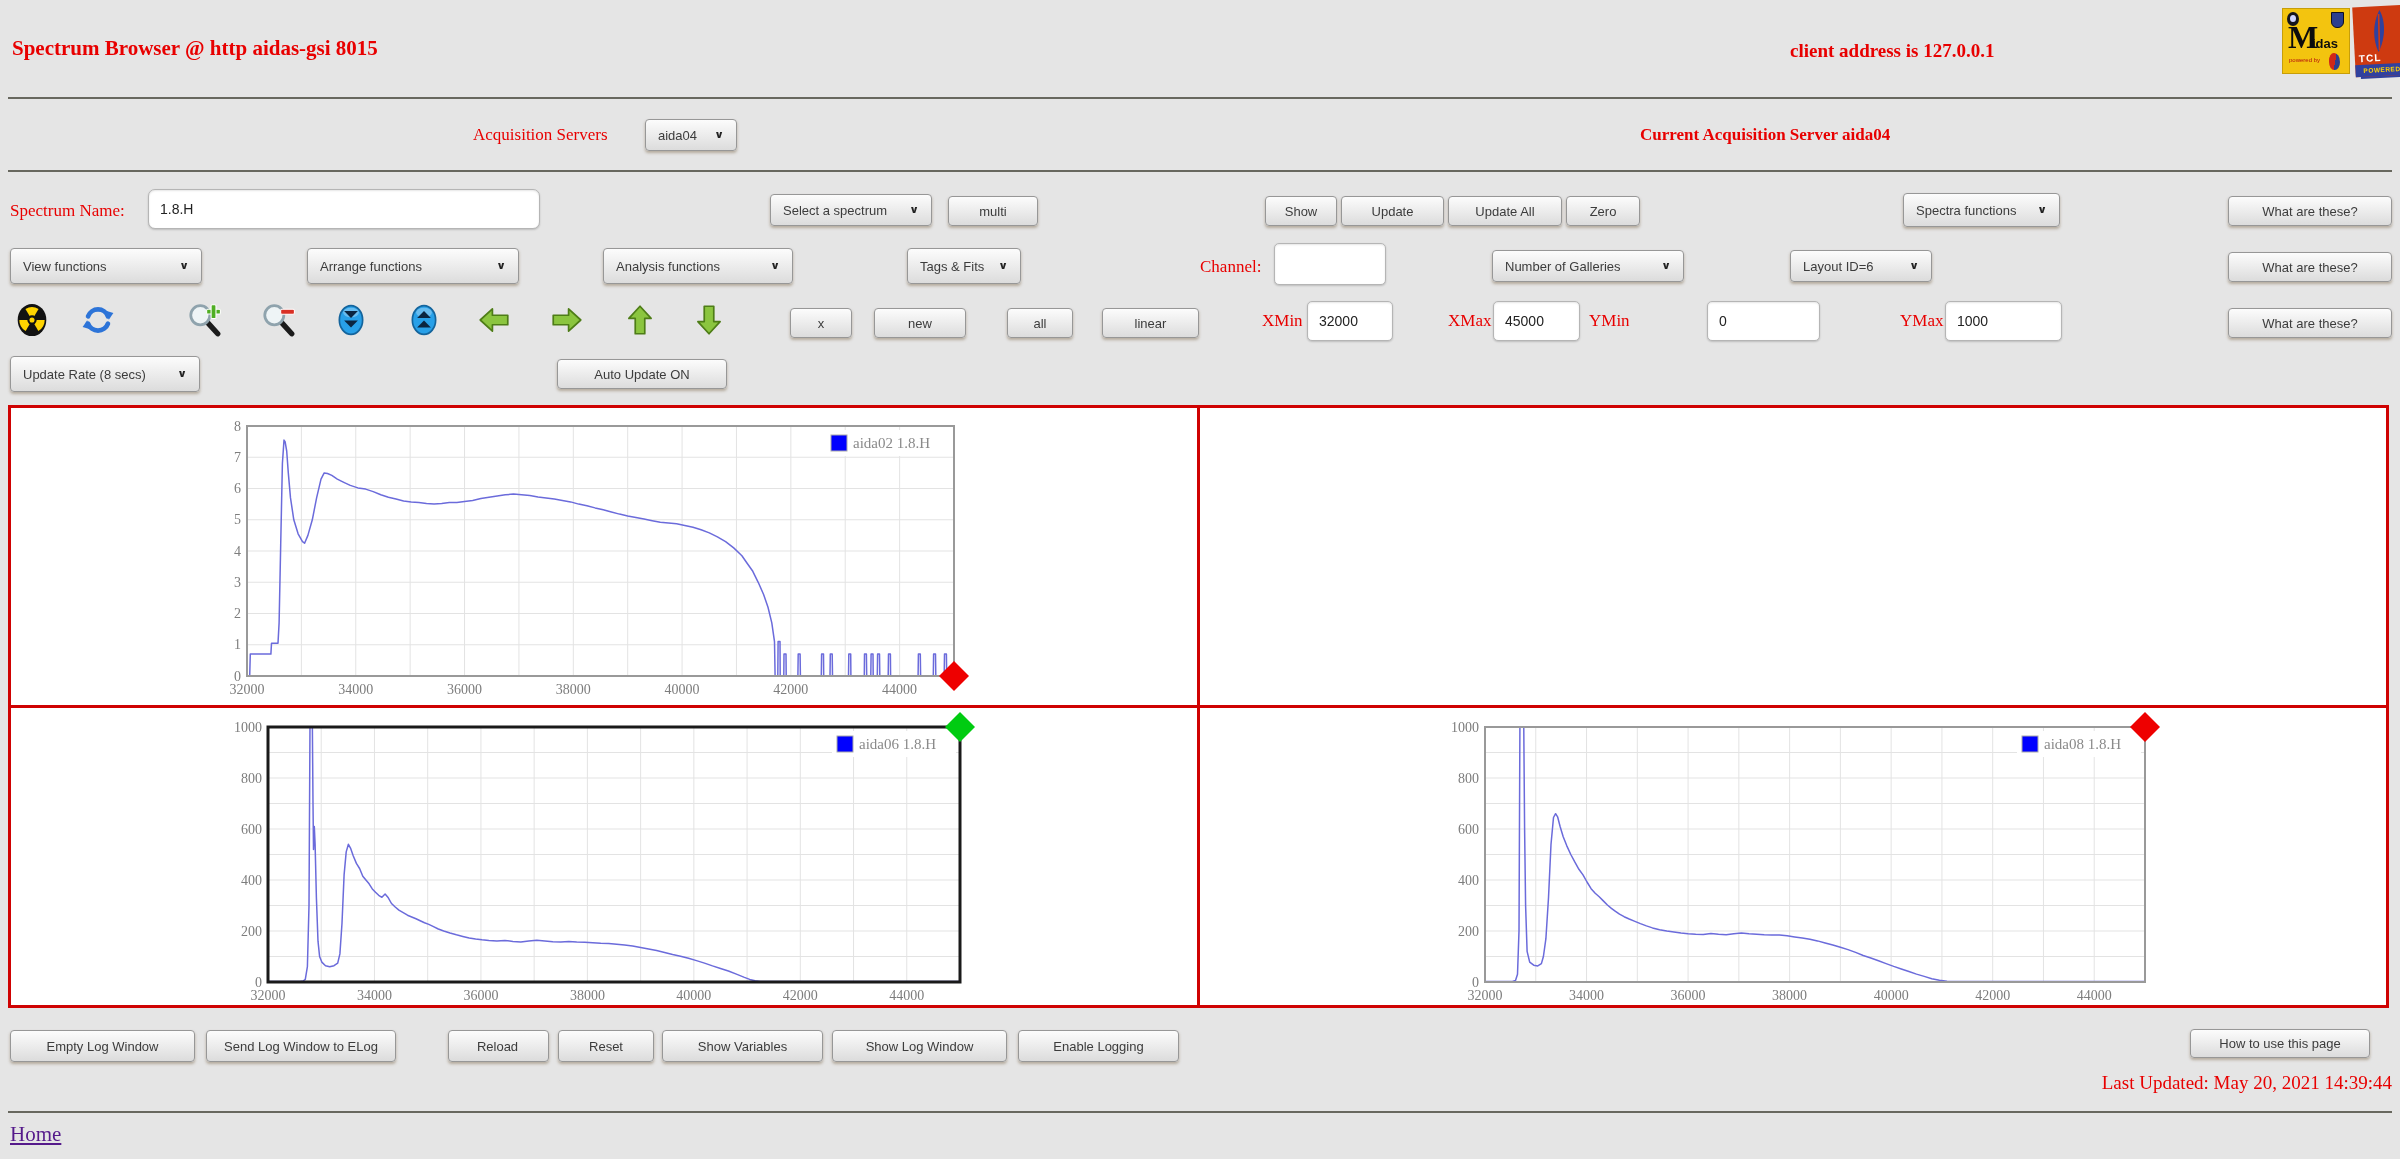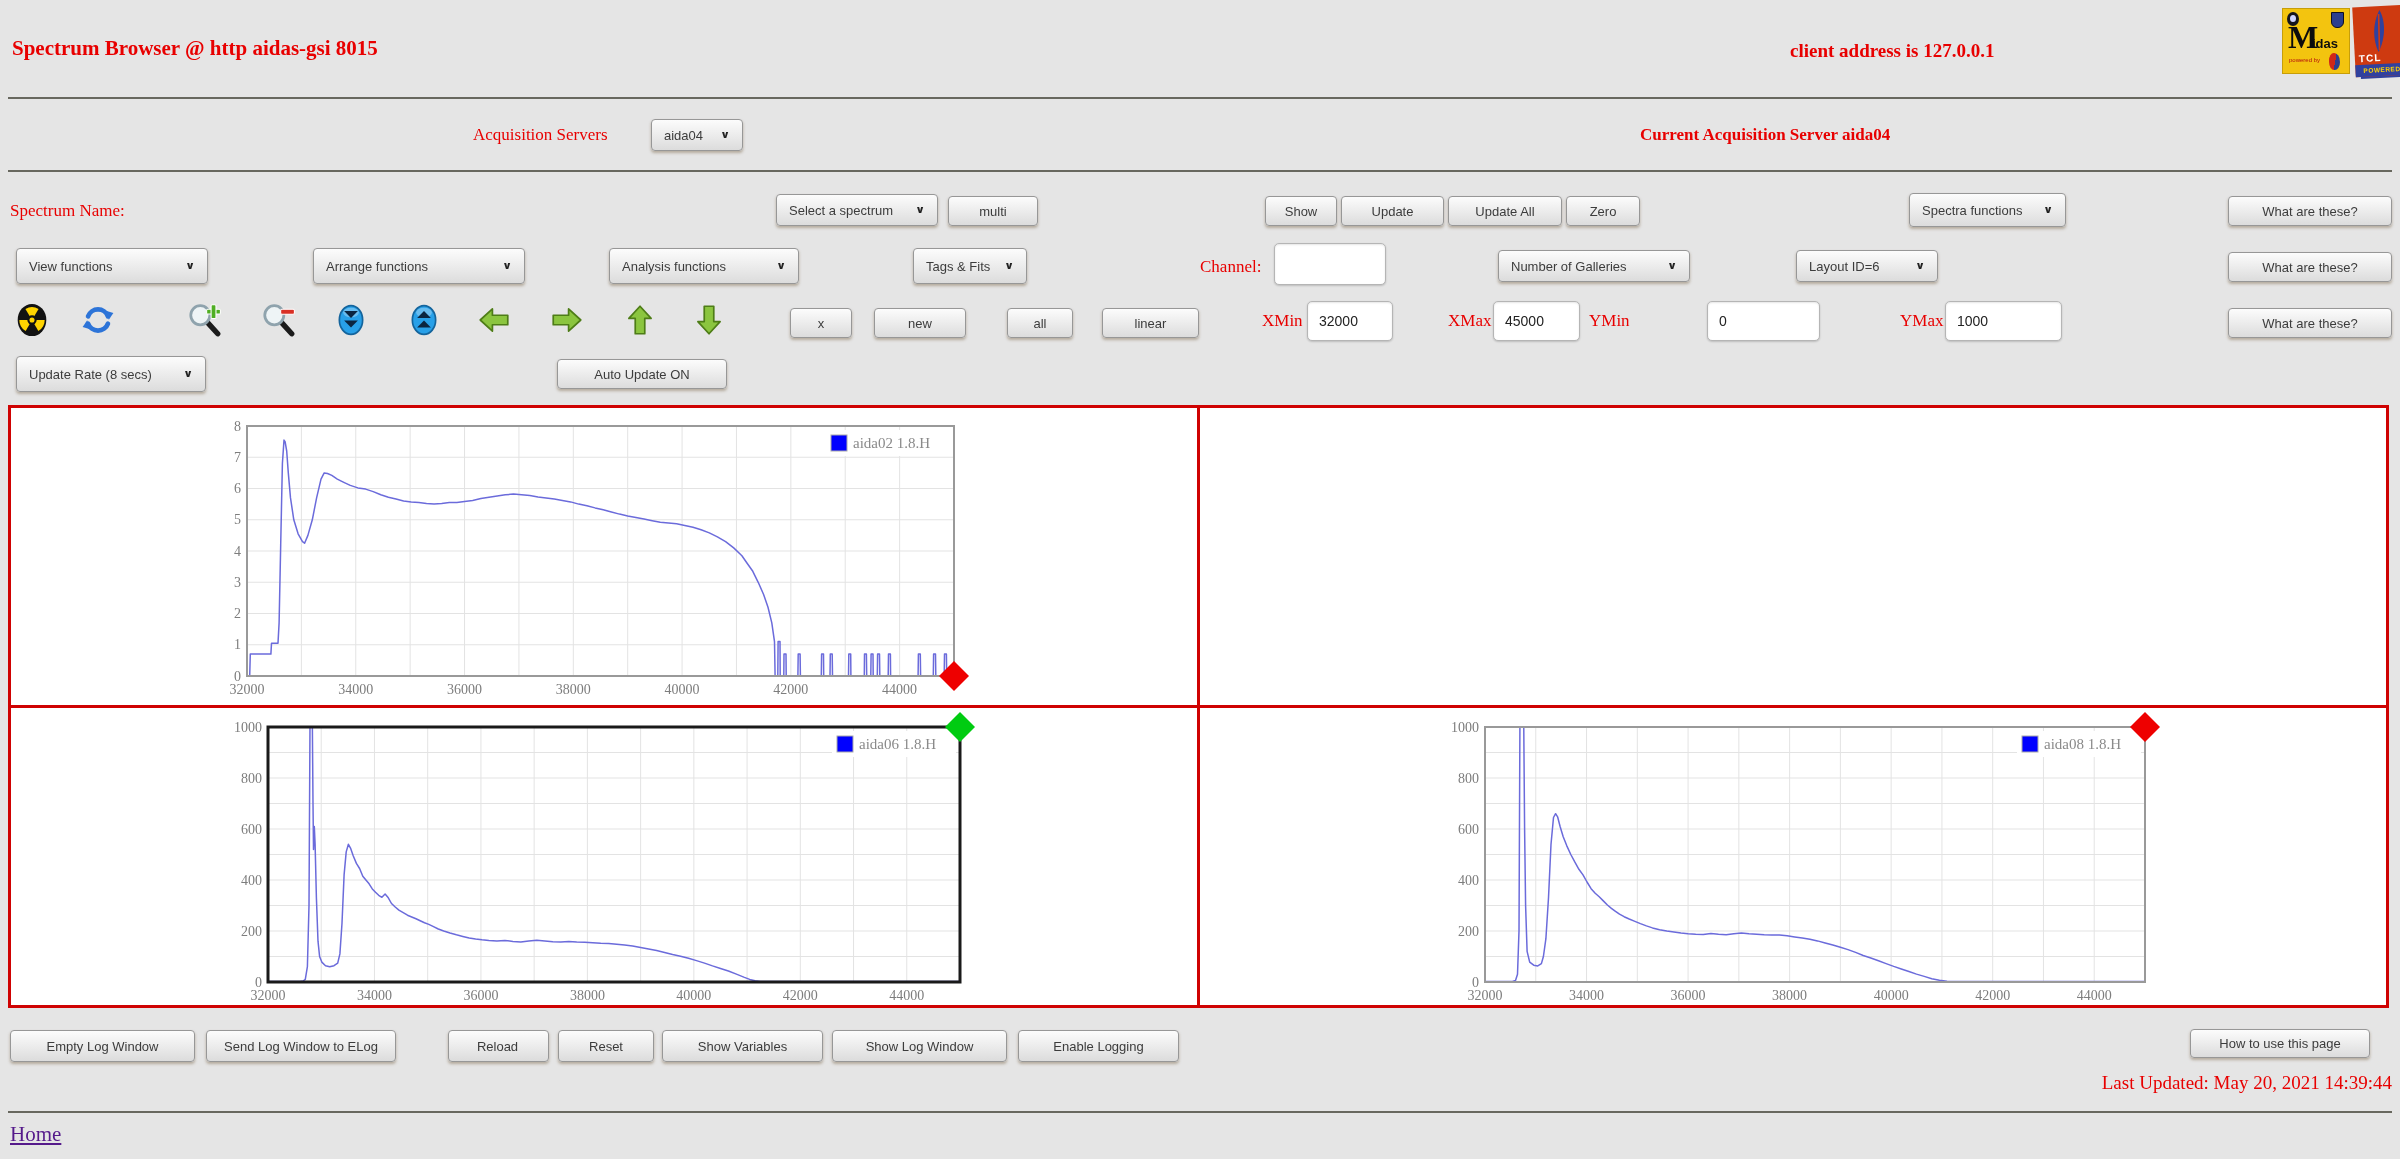--- a/index.html
+++ b/index.html
@@ -8,21 +8,21 @@
   .rule{position:absolute;left:8px;right:8px;height:2px;background:#68685f;}
   
   .rl{position:absolute;font-family:"Liberation Serif","DejaVu Serif",serif;color:#e80000;font-size:17px;white-space:nowrap;}
   .b{font-weight:bold;}
   .t20{font-size:21px;}
   
   .btn,.sel{position:absolute;box-sizing:border-box;display:flex;align-items:center;justify-content:center;
        height:30px;padding:0 12px;background:linear-gradient(#fcfcfc,#dcdcdc);
        border:1px solid #979797;border-radius:4px;color:#3c3c3c;font-size:13px;
        box-shadow:0 2px 3px rgba(90,60,20,.35);cursor:pointer;white-space:nowrap;}
-  .sel{justify-content:flex-end;margin-left:6px;}
+  .sel{justify-content:flex-end;}
   .sel .chev{margin-left:auto;padding-left:9px;font-size:12px;font-weight:bold;color:#222;transform:scaleY(.85);}
   
   .inp{position:absolute;box-sizing:border-box;background:#fff;border:1px solid #b5b5b5;border-radius:5px;
        box-shadow:inset 0 1px 2px rgba(0,0,0,.10),0 1px 2px rgba(0,0,0,.18);
        font-size:14px;color:#222;padding:0 11px;font-family:"Liberation Sans","DejaVu Sans",sans-serif;}
   
   .ticon{position:absolute;top:302px;width:36px;height:36px;cursor:pointer;}
   .ticon svg{display:block;width:36px;height:36px;}
   
   .gallery{position:absolute;left:8px;top:405px;width:2381px;height:603px;box-sizing:border-box;
@@ -79,20 +79,21 @@
   <div class="rl" style="left:473px;top:125px;">Acquisition Servers</div>
   <div class="sel" style="left:645px;top:119px;width:92px;height:32px;">
     <span>aida04</span>
     <span class="chev">∨</span>
   </div>
   <div class="rl b" style="left:1640px;top:125px;">Current Acquisition Server aida04</div>
 
   <div class="rule" style="top:170px;"></div>
 
   <div class="rl" style="left:10px;top:201px;">Spectrum Name:</div>
+  <input class="inp" style="left: 148px; top: 189px; width: 392px; height: 40px; border-radius: 7px;" value="1.8.H">
   <div class="sel" style="left:770px;top:194px;width:162px;height:32px;">
     <span>Select a spectrum</span>
     <span class="chev">∨</span>
   </div>
   <div class="btn" style="left:948px;top:196px;width:90px;">multi</div>
   <div class="btn" style="left:1265px;top:196px;width:72px;">Show</div>
   <div class="btn" style="left:1341px;top:196px;width:103px;">Update</div>
   <div class="btn" style="left:1448px;top:196px;width:114px;">Update All</div>
   <div class="btn" style="left:1566px;top:196px;width:74px;">Zero</div>
   <div class="sel" style="left:1903px;top:193px;width:157px;height:34px;">

